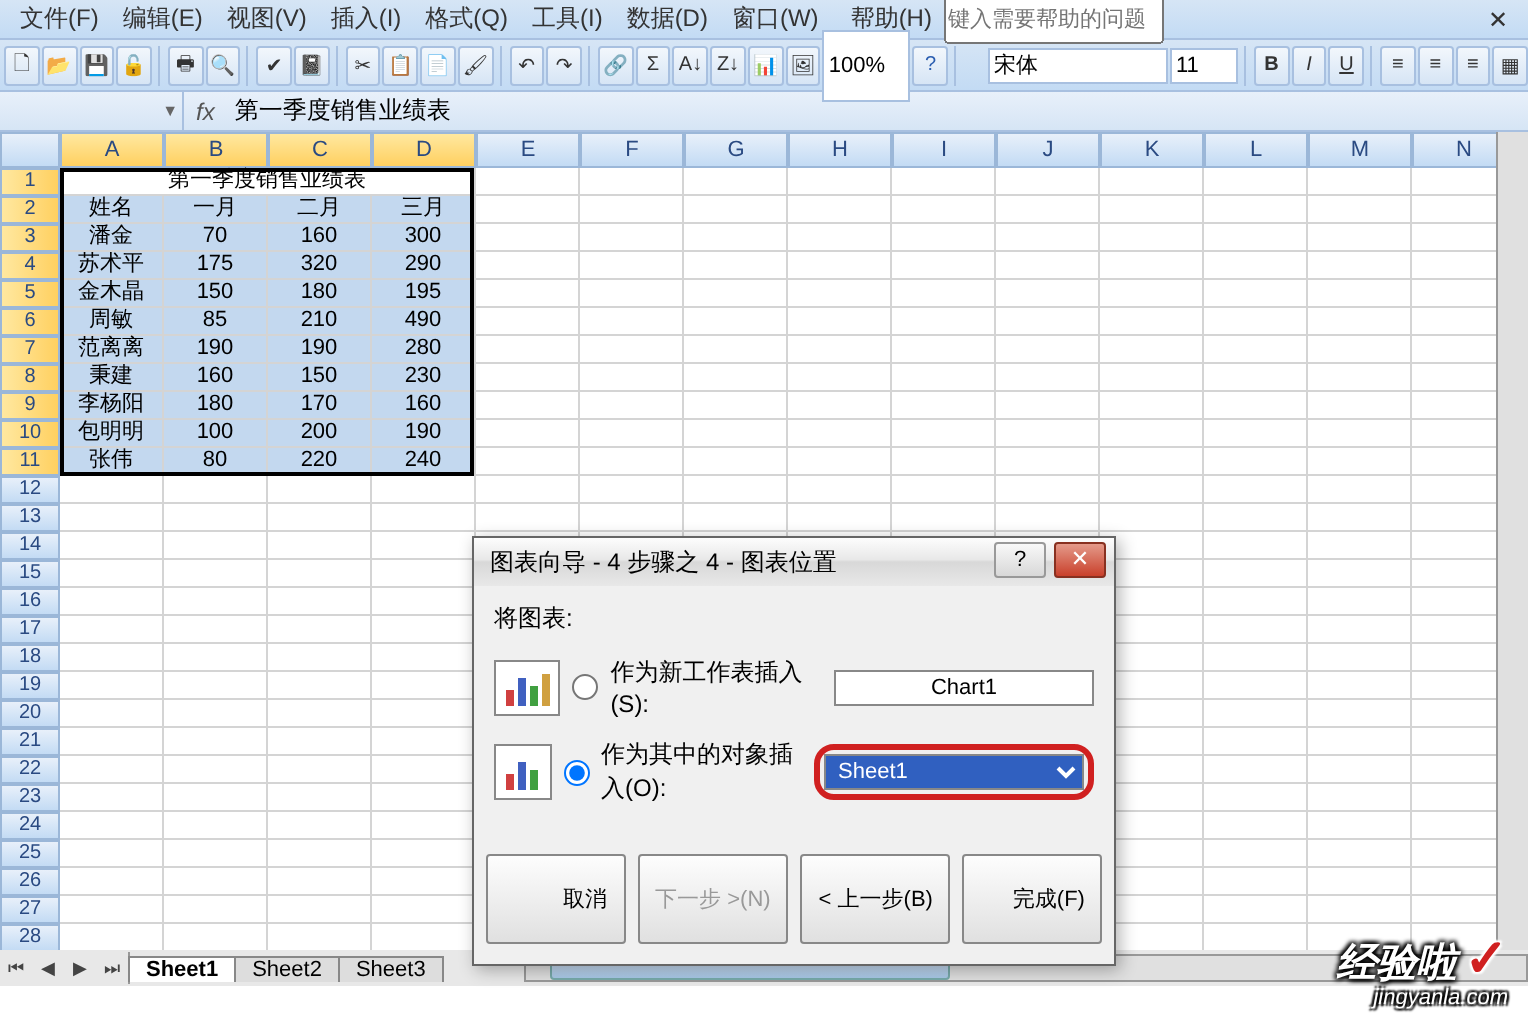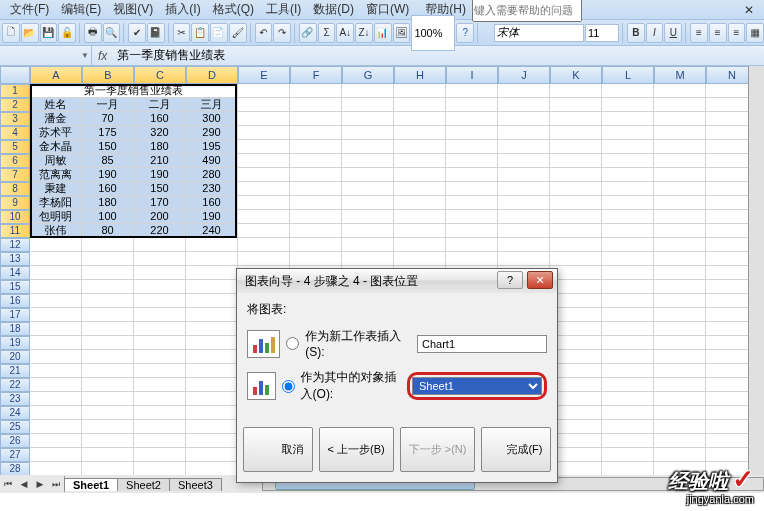--- a/index.html
+++ b/index.html
@@ -8,21 +8,21 @@
 .menubar { background: linear-gradient(to bottom, #d6e5f5 0%, #c3dbf4 100%); height: 20px; display: flex; align-items: center; padding-left: 4px; border-bottom: 1px solid #a8c0e0; }
 .menubar span { padding: 2px 6px; color: #333; cursor: pointer; }
 .menubar .help { margin-left: 4px; }
 .menubar input.ask { margin-left: 0; width: 110px; font-size: 11px; height: 25px; }
 .menubar .close-x { margin-left: auto; margin-right: 4px; color: #333; }
 
 .toolbar { background: linear-gradient(to bottom, #d6e5f5 0%, #c3dbf4 100%); height: 26px; display: flex; align-items: center; padding-left: 2px; border-bottom: 1px solid #a8c0e0; gap: 1px; }
 .tbtn { width: 20px; height: 20px; background: linear-gradient(to bottom, #f2f7fc, #d6e5f5); border: 1px solid #a8c0e0; border-radius: 2px; display: inline-flex; align-items: center; justify-content: center; font-size: 10px; color: #333; }
 .tsep { width: 2px; height: 20px; border-left: 1px solid #a8c0e0; margin: 0 2px; }
 .toolbar .zoomsel { background: #fff; border: 1px solid #a8c0e0; height: 18px; font-size: 11px; padding: 17px 2px; width: 44px; }
-.toolbar .fontsel { background: #fff; border: 1px solid #a8c0e0; height: 18px; font-size: 11px; padding: 0 2px; width: 90px; margin-left: 12px; font-style: italic; }
+.toolbar .fontsel { background: #fff; border: 1px solid #a8c0e0; height: 18px; font-size: 11px; padding: 0 2px; width: 90px; margin-left: 12px; }
 .toolbar .sizesel { background: #fff; border: 1px solid #a8c0e0; height: 18px; font-size: 11px; padding: 0 2px; width: 34px; }
 
 .namebox-row { height: 20px; background: linear-gradient(to bottom, #e8f0fa, #d6e5f5); border-bottom: 1px solid #a8c0e0; display: flex; align-items: center; }
 .namebox { width: 92px; border-right: 1px solid #a8c0e0; height: 100%; display: flex; align-items: center; justify-content: flex-end; padding-right: 14px; position: relative; }
 .namebox .dd { position: absolute; right: 2px; color: #666; font-size: 8px; }
 .fx { padding: 0 6px; font-style: italic; color: #555; }
 .formula { flex: 1; padding-left: 4px; }
 
 .sheet-container { position: relative; height: 425px; overflow: hidden; background: #fff; }
 .grid { display: grid; grid-template-columns: 30px repeat(14, 52px); font-size: 11px; color: #000; }
@@ -50,31 +50,31 @@
 .dialog-body { padding: 8px 10px; }
 .fieldset-label { font-size: 12px; margin-bottom: 6px; }
 .opt-row { display: flex; align-items: center; margin: 10px 0; gap: 6px; }
 .chart-ico { width: 36px; height: 28px; border: 1px solid #888; background: #fff; display: inline-flex; align-items: center; justify-content: center; position: relative; }
 .bars { display: flex; align-items: flex-end; gap: 2px; height: 18px; }
 .bars span { width: 4px; }
 .bars .b1 { background: #d04040; height: 8px; }
 .bars .b2 { background: #4060c0; height: 14px; }
 .bars .b3 { background: #40a040; height: 10px; }
 .bars .b4 { background: #d0a040; height: 16px; }
-.opt-row input[type=text] { border: 1px solid #888; height: 18px; font-size: 11px; padding: 0 4px; background: #fff; }
+.opt-row input[type=text] { border: 1px solid #888; height: 18px; font-size: 11px; padding: 0 4px; background: #fff; text-align: center; }
 .opt-row select { border: 1px solid #888; height: 18px; font-size: 11px; background: #3060c0; color: #fff; padding: 0 2px; }
 .highlight-box { border: 3px solid #d02020; border-radius: 10px; padding: 2px; }
 .dialog-buttons { display: flex; justify-content: center; gap: 6px; padding: 6px 0 10px; }
 .dialog-buttons button { font-size: 11px; padding: 14px 8px; background: linear-gradient(to bottom, #fdfdfd, #e0e0e0); border: 1px solid #888; border-radius: 2px; min-width: 70px; text-align: right; }
 .dialog-buttons button:disabled { color: #999; }
 
 .watermark { position: absolute; right: 10px; bottom: 6px; z-index: 200; text-align: right; }
 .watermark .cn { font-size: 20px; font-weight: bold; color: #fff; text-shadow: -1px -1px 2px #000, 1px -1px 2px #000, -1px 1px 2px #000, 1px 1px 2px #000; font-style: italic; display: inline-block; }
 .watermark .check { color: #d02020; font-size: 26px; font-weight: bold; margin-left: 4px; text-shadow: -1px -1px 1px #fff, 1px -1px 1px #fff, -1px 1px 1px #fff, 1px 1px 1px #fff; display: inline-block; }
-.watermark .en { font-size: 11px; color: #fff; text-shadow: -1px -1px 1px #000, 1px -1px 1px #000, -1px 1px 1px #000, 1px 1px 1px #000; margin-top: -2px; }
+.watermark .en { font-size: 11px; color: #fff; text-shadow: -1px -1px 1px #000, 1px -1px 1px #000, -1px 1px 1px #000, 1px 1px 1px #000; font-style: italic; margin-top: -2px; }
 
 .scroll-right { position: absolute; right: 0; top: 66px; bottom: 20px; width: 16px; background: #e0e0e0; border-left: 1px solid #999; }
 </style>
 </head>
 <body>
 
 <div class="menubar">
   <span>文件(F)</span>
   <span>编辑(E)</span>
   <span>视图(V)</span>
@@ -642,22 +642,22 @@
       <span>作为其中的对象插入(O):</span>
       <span class="highlight-box">
         <select style="width:130px;">
           <option>Sheet1</option>
         </select>
       </span>
     </div>
   </div>
   <div class="dialog-buttons">
     <button>取消</button>
+    <button disabled="">下一步 &gt;(N)</button>
     <button>&lt; 上一步(B)</button>
-    <button disabled="">下一步 &gt;(N)</button>
     <button>完成(F)</button>
   </div>
 </div>
 
 <div class="watermark">
   <div><span class="cn">经验啦</span><span class="check">✓</span></div>
   <div class="en">jingyanla.com</div>
 </div>
 
 </body></html>

